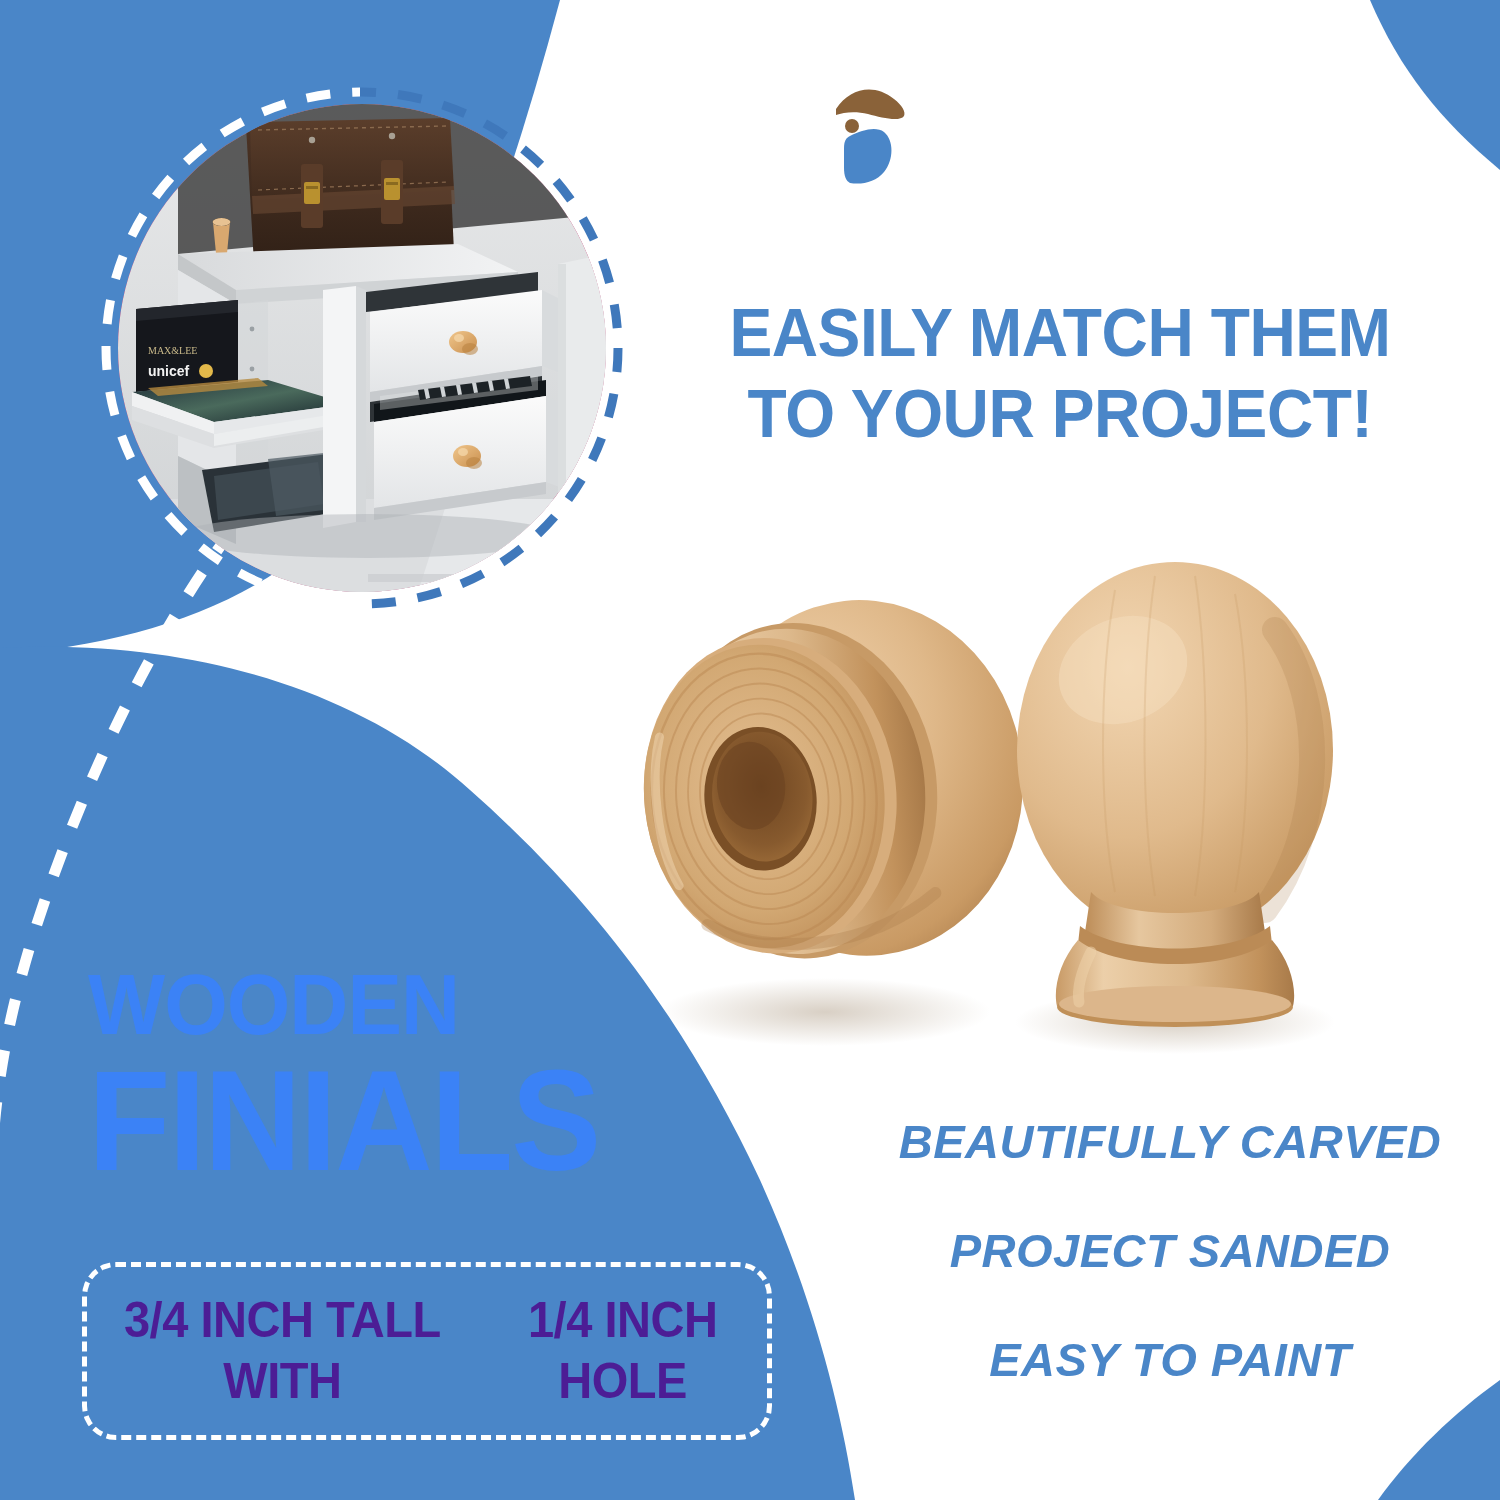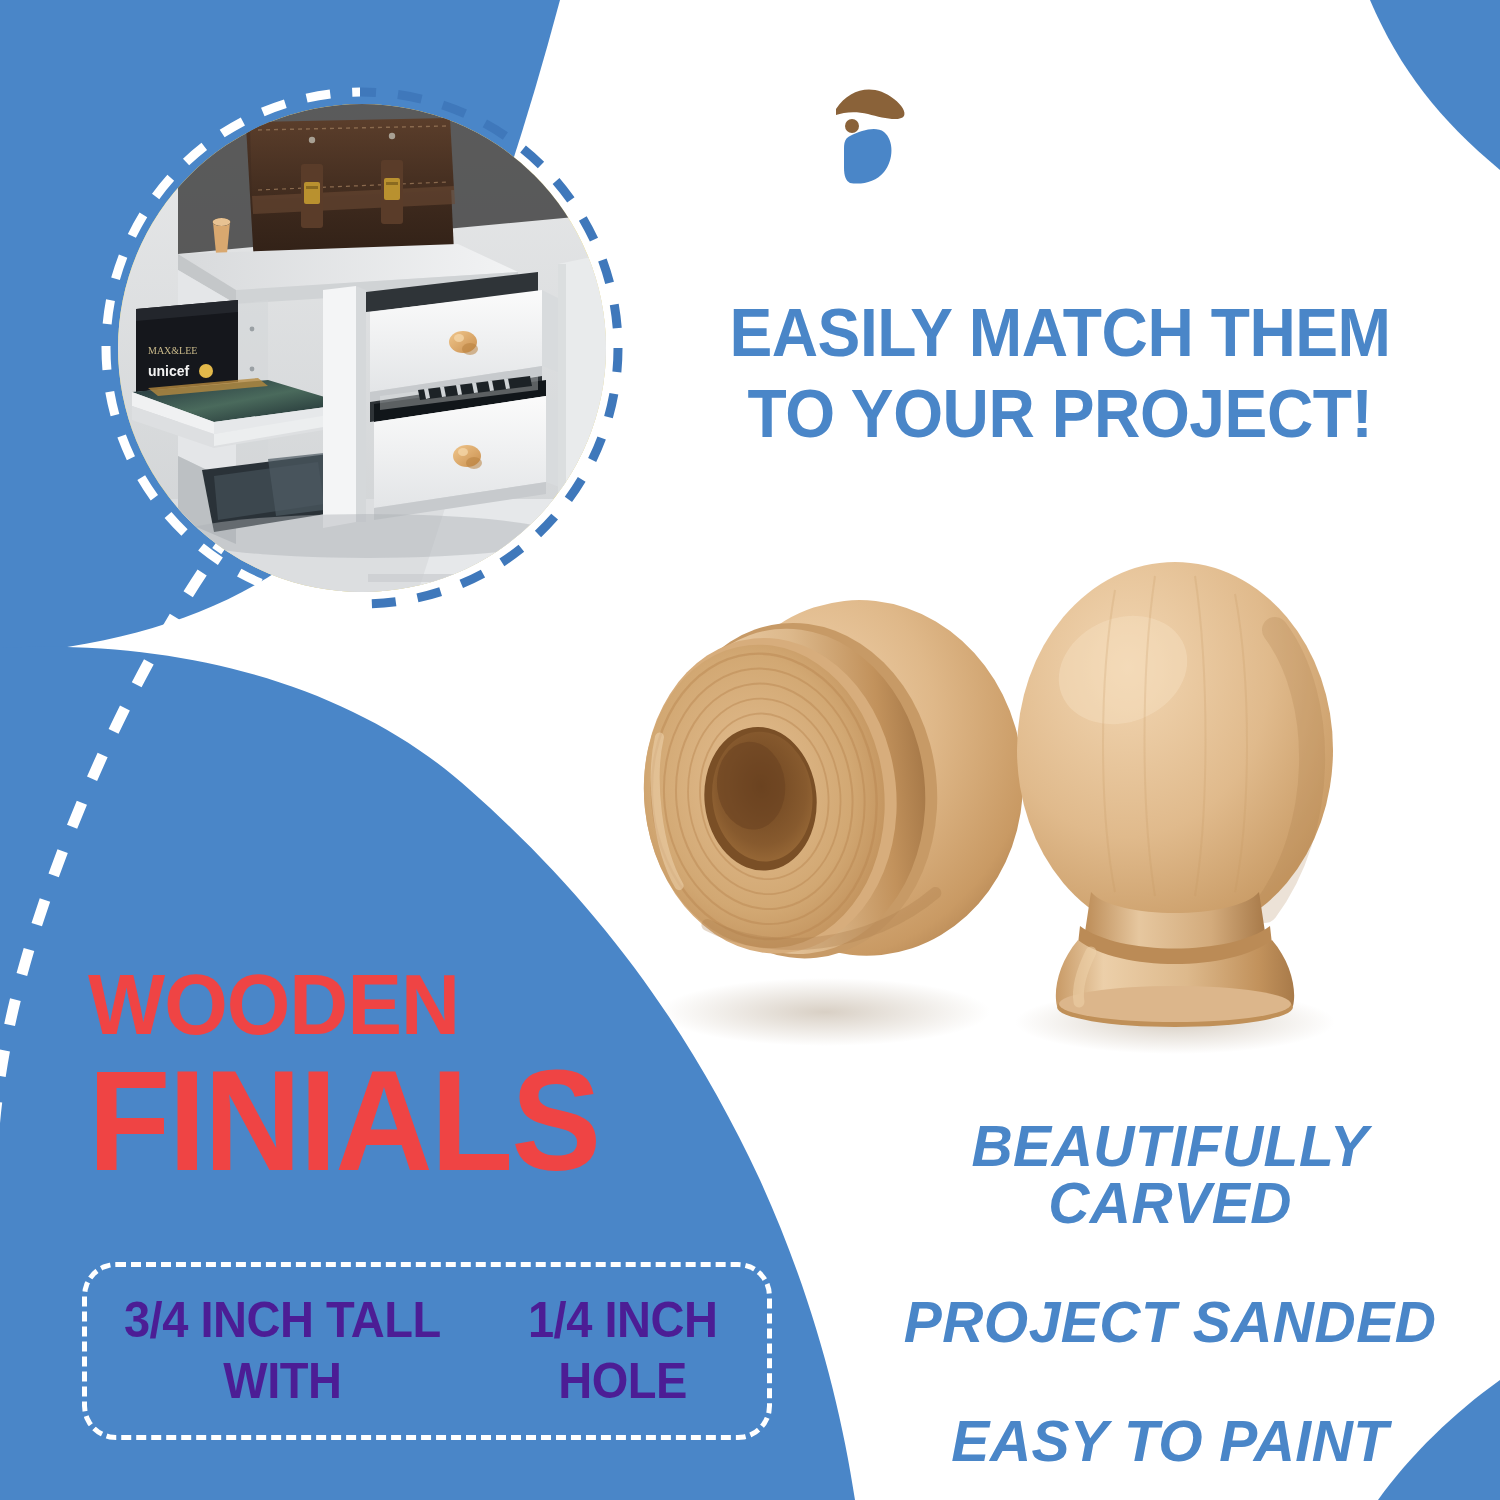--- a/index.html
+++ b/index.html
@@ -32,21 +32,21 @@
   .photo-dash-ring {
     position: absolute; inset: 0;
     width: 540px; height: 540px;
   }
   .photo-clip {
     position: absolute;
     left: 26px; top: 26px;
     width: 488px; height: 488px;
     border-radius: 50%;
     overflow: hidden;
-    background: #fde047;
+    background: #be185d;
   }
   .photo-scene { position: absolute; inset: 0; }
 
   
   .logo {
     position: absolute;
     left: 832px; top: 82px;
     display: flex; align-items: center; gap: 22px;
   }
   .logo-mark { width: 80px; height: 104px; flex: 0 0 auto; }
@@ -90,21 +90,21 @@
     position: absolute;
     left: 575px; top: 520px;
     width: 830px; height: 540px;
   }
 
   
   .title-block {
     position: absolute;
     left: 88px; top: 962px;
     width: 660px;
-    color: #ef4444;
+    color: #3b82f6;
   }
   .title-small {
     font-size: 86px;
     font-weight: 700;
     line-height: 0.98;
     letter-spacing: -1px;
     transform: scaleX(0.95);
     transform-origin: left top;
   }
   .title-big {
@@ -139,21 +139,21 @@
 
   
   .features {
     position: absolute;
     left: 860px; top: 1118px;
     width: 620px;
     text-align: center;
     color: #4a86c8;
   }
   .feature {
-    font-size: 57px;
+    font-size: 47px;
     font-weight: 700;
     font-style: italic;
     letter-spacing: 0.5px;
     line-height: 1;
     margin-bottom: 62px;
   }
   .feature:last-child { margin-bottom: 0; }
 </style>
 </head>
 <body>

